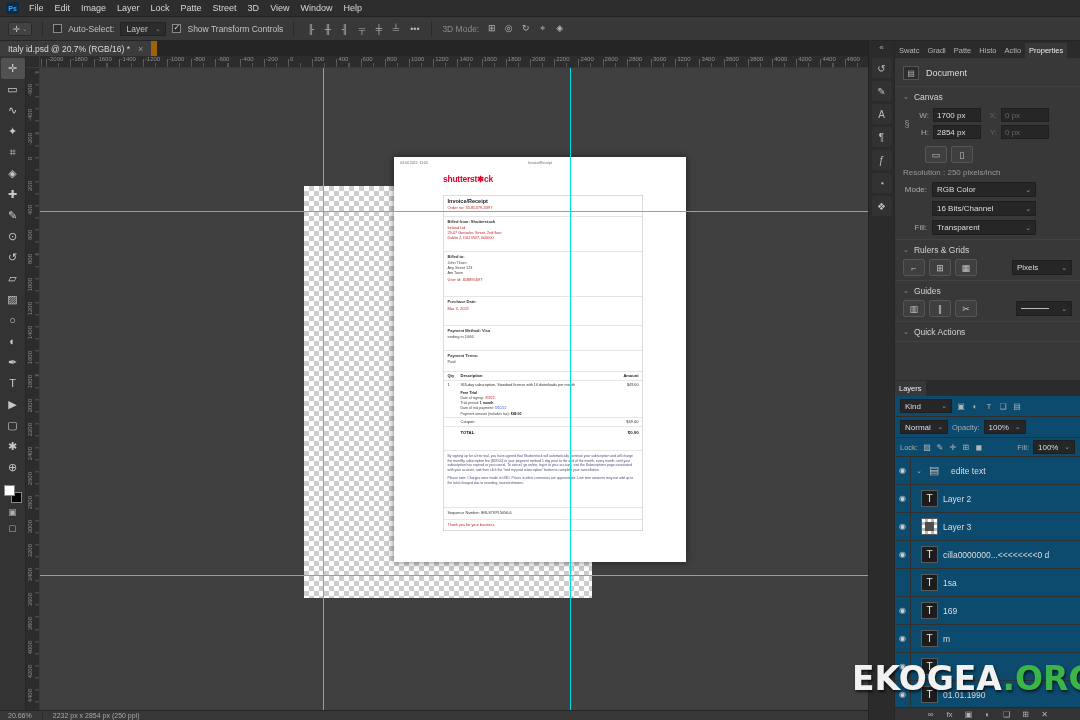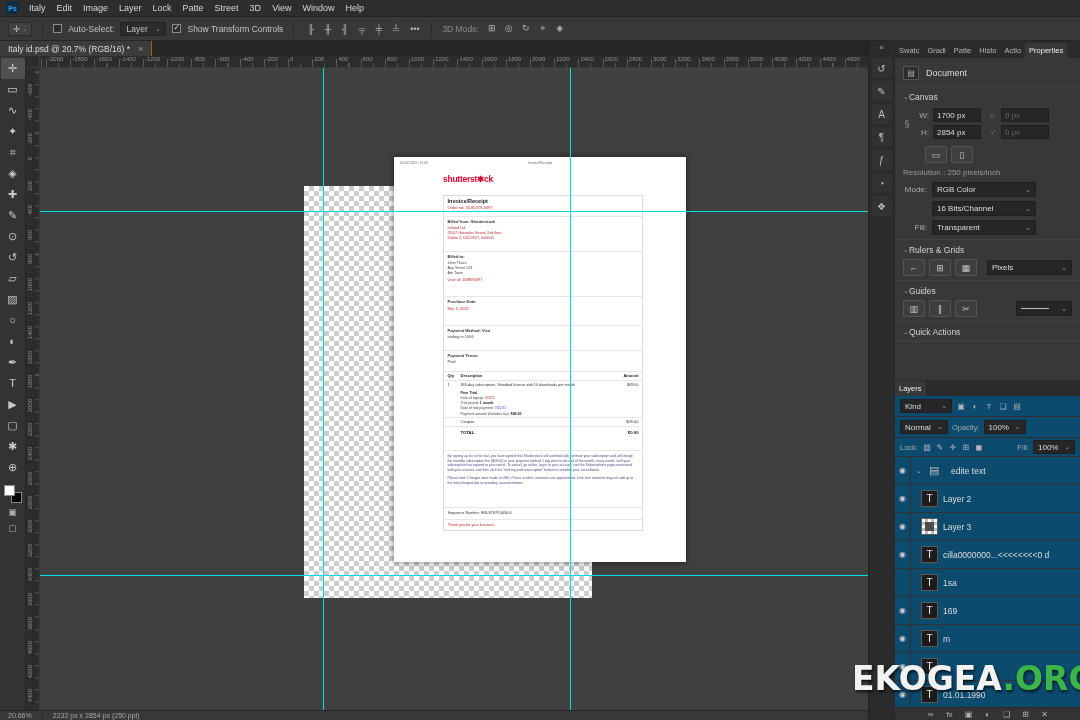--- a/index.html
+++ b/index.html
@@ -24,21 +24,21 @@
   .osep{width:1px;height:16px;background:#2a2a2a;margin:0 4px;}
   .cb{width:9px;height:9px;border:1px solid #8a8a8a;background:#2c2c2c;display:inline-block;position:relative;}
   .cb.checked::after{content:"✓";position:absolute;left:0px;top:-2px;font-size:8px;color:#ddd;}
   .oselect{display:flex;align-items:center;gap:6px;background:#2c2c2c;border:1px solid #222;padding:1px 5px;min-width:46px;justify-content:space-between;}
   .oicons{display:flex;gap:4px;}
   .obtn{display:inline-block;min-width:13px;text-align:center;color:#b5b5b5;font-size:9px;}
   .olabel.dim{color:#8a8a8a;}
 
   
   .tabbar{position:absolute;left:0;top:41px;width:868px;height:15px;background:#252525;display:flex;align-items:flex-end;}
-  .doc-tab{height:15px;background:#3c3c3c;color:#ddd;font-size:8.5px;display:flex;align-items:center;padding:0 8px;gap:8px;border-right:1px solid #a16207;}
+  .doc-tab{height:15px;background:#3c3c3c;color:#ddd;font-size:8.5px;display:flex;align-items:center;padding:0 8px;gap:8px;border-right:6px solid #a16207;}
   .tab-close{color:#999;font-size:9px;}
 
   
   .toolbar{position:absolute;left:0;top:56px;width:26px;bottom:0;background:#333333;border-right:1px solid #272727;
            display:flex;flex-direction:column;align-items:center;padding-top:2px;}
   .tool{width:24px;height:21px;line-height:21px;text-align:center;font-size:11px;color:#c8c8c8;}
   .tool.active{background:#515151;border-radius:2px;}
   .swatches{position:relative;width:20px;height:20px;margin-top:6px;}
   .sw-bg{position:absolute;right:1px;bottom:1px;width:11px;height:11px;background:#000;border:1px solid #888;}
   .sw-fg{position:absolute;left:1px;top:1px;width:11px;height:11px;background:#fff;border:1px solid #888;}
@@ -110,37 +110,37 @@
                display:flex;flex-direction:column;font-size:8.5px;}
   .panel-tabs{height:17px;background:#2b2b2b;display:flex;align-items:flex-end;font-size:7.5px;overflow:hidden;}
   .ptab{padding:3px 4px 3px;color:#b5b5b5;white-space:nowrap;}
   .ptab.active{background:#383838;color:#ececec;}
 
   .props{height:322px;padding:5px 8px 0;overflow:hidden;}
   .prow{display:flex;align-items:center;gap:5px;margin:4px 0;}
   .doc-row{color:#ddd;font-size:9px;gap:7px;margin:3px 0 6px;}
   .doc-icon{width:16px;height:14px;background:#2c2c2c;border:1px solid #555;display:flex;align-items:center;justify-content:center;font-size:8px;color:#bbb;}
   .pdivider{height:1px;background:#2d2d2d;border-bottom:1px solid #424242;margin:4px -8px;}
-  .sec-header{display:flex;align-items:center;color:#d2d2d2;font-size:8.5px;margin:5px 0 3px;}
+  .sec-header{display:flex;align-items:center;gap:5px;color:#d2d2d2;font-size:8.5px;margin:5px 0 3px;}
   .chev{font-size:7px;color:#999;}
   .dims{display:flex;gap:6px;align-items:center;}
   .chain{color:#999;font-size:9px;width:8px;text-align:center;}
   .dim-grid{flex:1;}
   .dim-row{display:flex;align-items:center;gap:4px;margin:3px 0;}
   .plabel{color:#aaa;font-size:8px;width:12px;text-align:right;}
   .plabel.w28{width:24px;}
   .pfield{background:#262626;border:1px solid #1f1f1f;height:14px;line-height:13px;padding:0 3px;width:48px;font-size:8px;color:#ddd;}
   .dimmed{color:#666 !important;}
   .orient-row{display:flex;gap:4px;margin:4px 0 4px 22px;}
   .icon-btn{min-width:22px;height:17px;background:#3f3f3f;border:1px solid #555;border-radius:2px;display:inline-flex;
             align-items:center;justify-content:center;font-size:9px;color:#c5c5c5;}
   .ptext{color:#999;font-size:8px;margin:5px 0;}
   .pselect{flex:none;display:flex;align-items:center;justify-content:space-between;gap:4px;background:#262626;
            border:1px solid #1f1f1f;height:15px;padding:0 4px;font-size:8px;color:#ddd;width:104px;}
-  .pselect.w64{width:85px;} .pselect.w56{width:56px;}
+  .pselect.w64{width:60px;} .pselect.w56{width:56px;}
   .iconrow{display:flex;gap:4px;flex:1;}
   .guide-line-sample{display:inline-block;width:28px;border-top:1px solid #bbb;}
 
   .layers{flex:1;display:flex;flex-direction:column;background:#0c4a6e;position:relative;overflow:hidden;}
   .layers-tabs{height:16px;background:#2b2b2b;display:flex;align-items:flex-end;font-size:7.5px;}
   .filter-row,.blend-row{display:flex;align-items:center;gap:4px;padding:3px 5px;border-bottom:1px solid #2e2e2e;}
   .lock-row{display:flex;align-items:center;gap:4px;padding:2px 5px;border-bottom:1px solid #2e2e2e;}
   .mini-icon{font-size:8px;color:#b5b5b5;min-width:10px;text-align:center;}
   .lp-label{font-size:7.5px;color:#aaa;}
   .pselect.sm{width:52px;height:14px;} .pselect.xs{width:42px;height:14px;}
@@ -173,21 +173,21 @@
   .watermark .org{color:var(--watermark-green);}
 </style>
 </head>
 <body>
 
 <div class="app" style="--accent-red: #c1272d; --brand-red: #e4002b; --link-blue: #3a59c7; --legal-purple: #4a4a82; --guide-cyan: #00e0e0; --watermark-green: #3bb54a;">
 
   <div class="menubar">
     <span class="ps-logo">Ps</span>
     <span style="display:flex;">
-        <span class="menu-item">Italy</span>
+        <span class="menu-item">File</span>
         <span class="menu-item">Edit</span>
         <span class="menu-item">Image</span>
         <span class="menu-item">Layer</span>
         <span class="menu-item">Lock</span>
         <span class="menu-item">Patte</span>
         <span class="menu-item">Street</span>
         <span class="menu-item">3D</span>
         <span class="menu-item">View</span>
         <span class="menu-item">Window</span>
         <span class="menu-item">Help</span>

